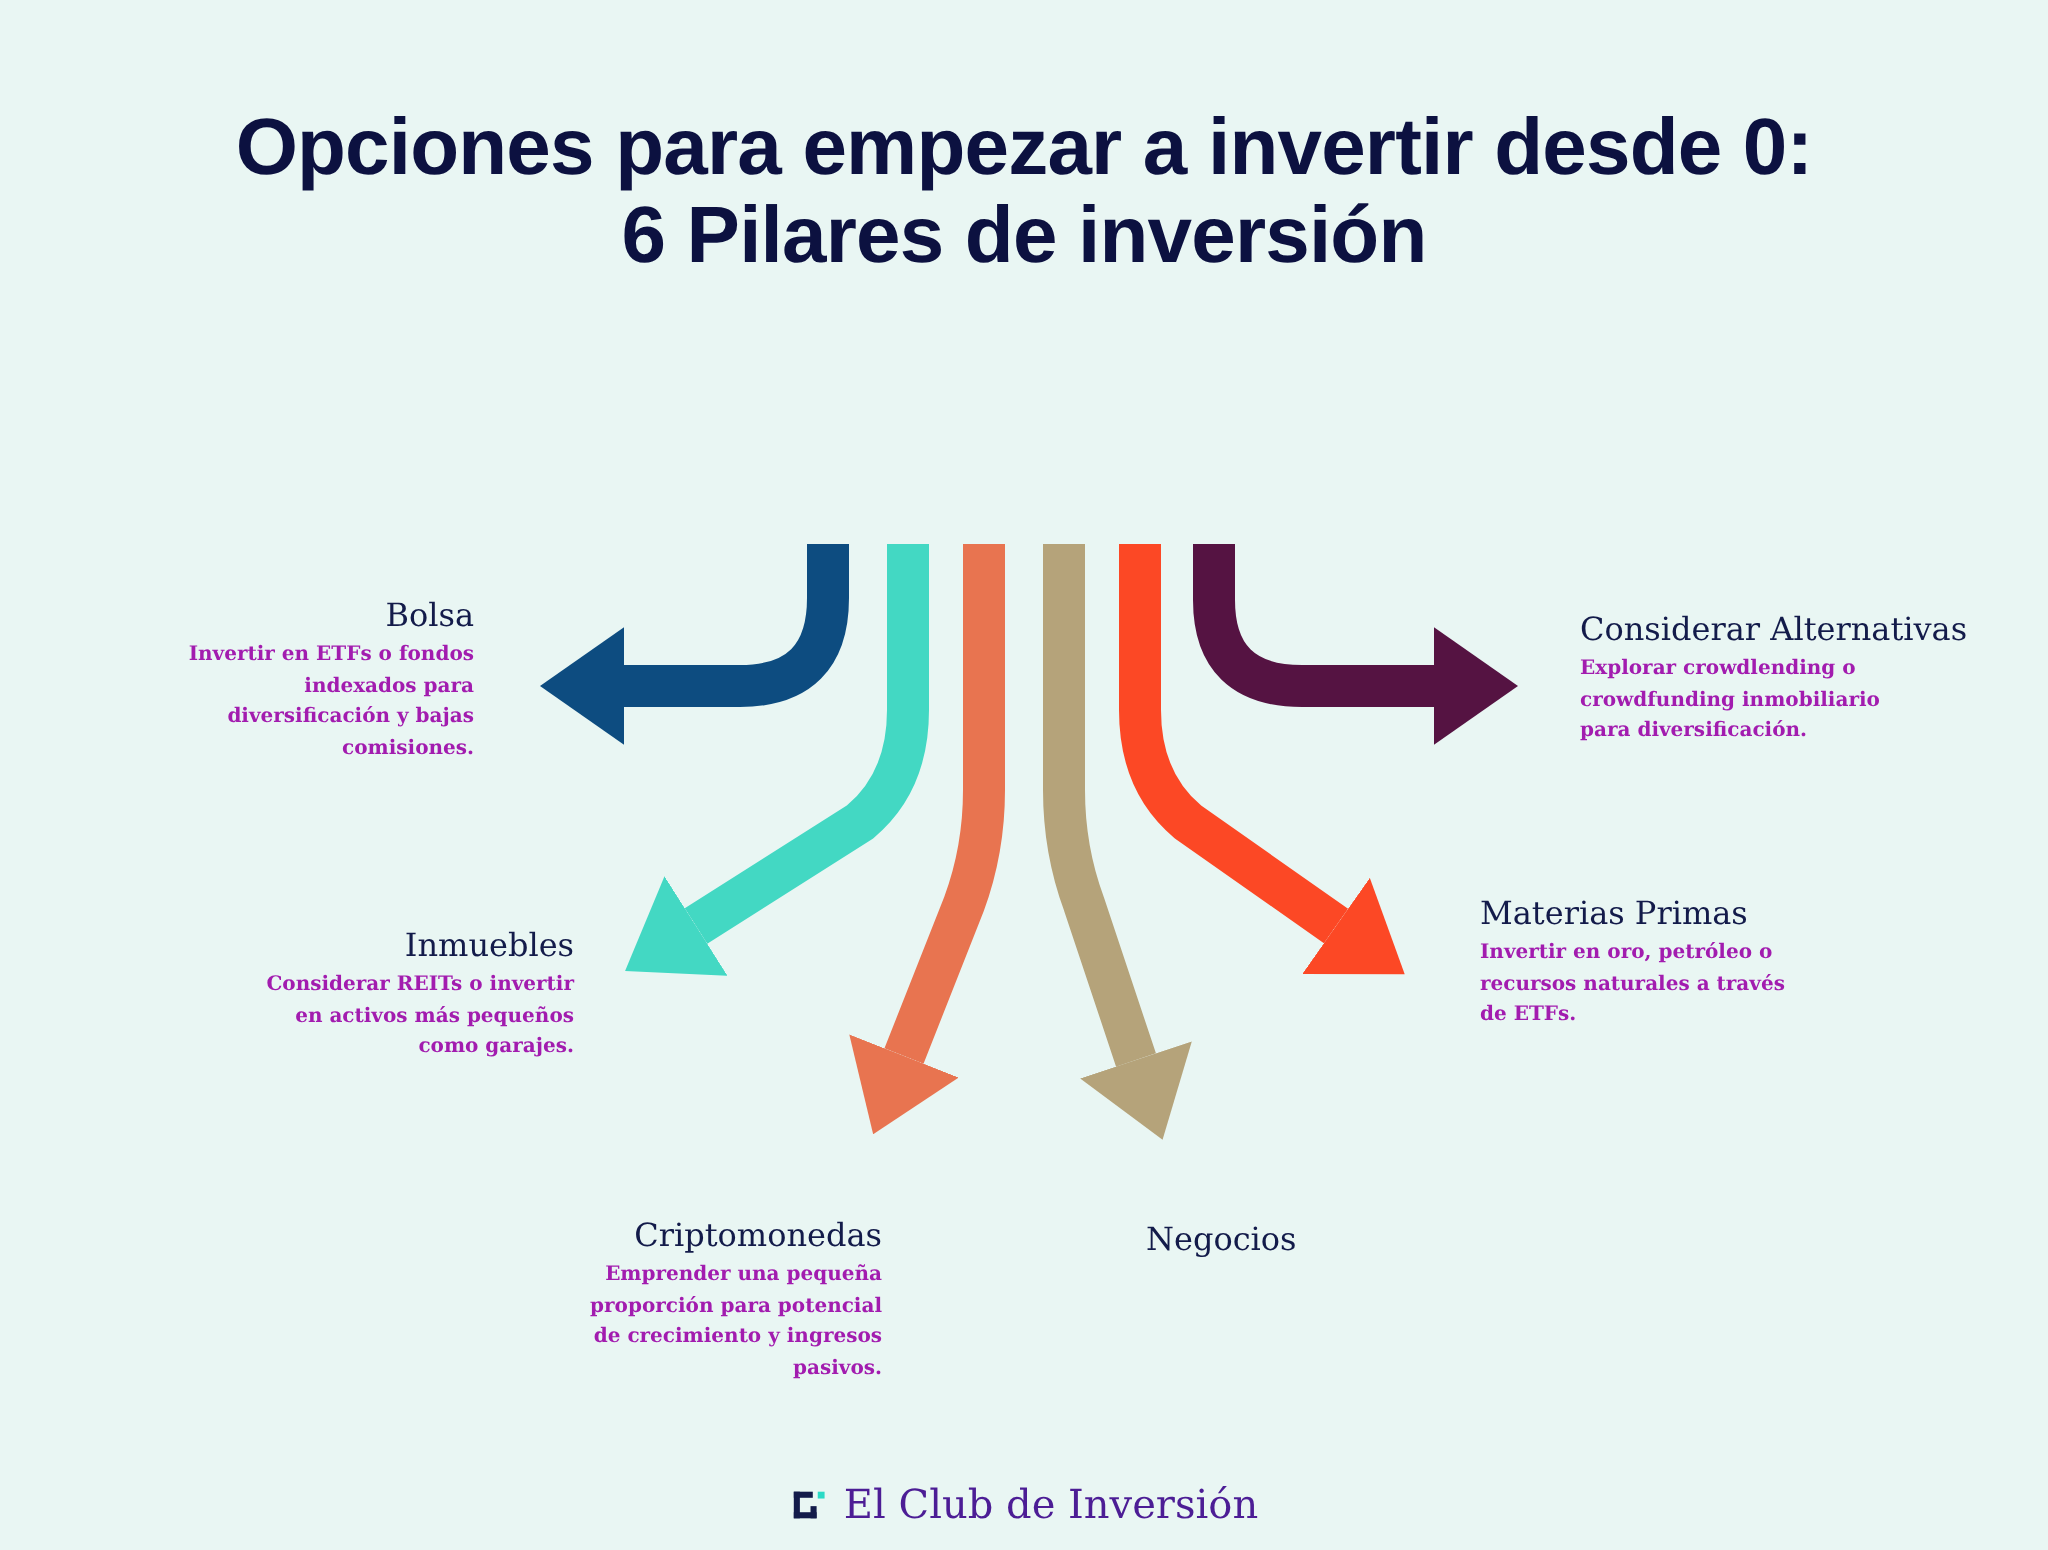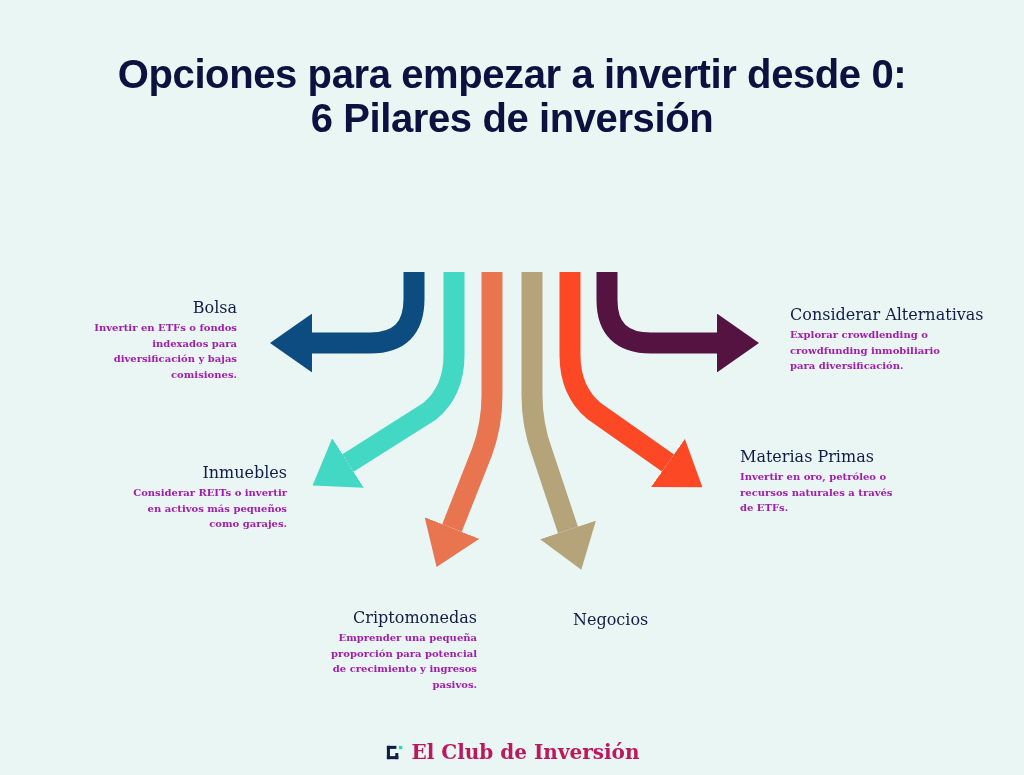--- a/index.html
+++ b/index.html
@@ -28,30 +28,30 @@
     margin:0 0 3px 0; line-height:18px;
   }
   .pillar .body {
     font-size:10px; font-weight:bold; color:#a21caf;
     line-height:15.5px; margin:0; white-space:pre-line;
   }
   .align-right { text-align:right; }
   .align-left  { text-align:left; }
   #pillar-bolsa        { right:787px; top:299px; }
   #pillar-inmuebles    { right:737px; top:464px; }
-  #pillar-cripto       { right:547px; top:609px; }
+  #pillar-cripto       { right:583px; top:609px; }
   #pillar-negocios     { left:573px;  top:611px; }
   #pillar-materias     { left:740px;  top:448px; }
   #pillar-alternativas { left:790px;  top:306px; }
   .footer {
     position:absolute; left:0; right:0; top:740px;
     display:flex; justify-content:center; align-items:center; gap:8px;
   }
   .footer .brand {
-    font-size:20px; font-weight:bold; color:#be185d;
+    font-size:20px; font-weight:normal; color:#4c1d95;
     font-family:"DejaVu Serif", serif;
   }
 </style>
 </head>
 <body>
 
 <div class="canvas">
 
   <div class="title">
     <div>Opciones para empezar a invertir desde 0:</div>

